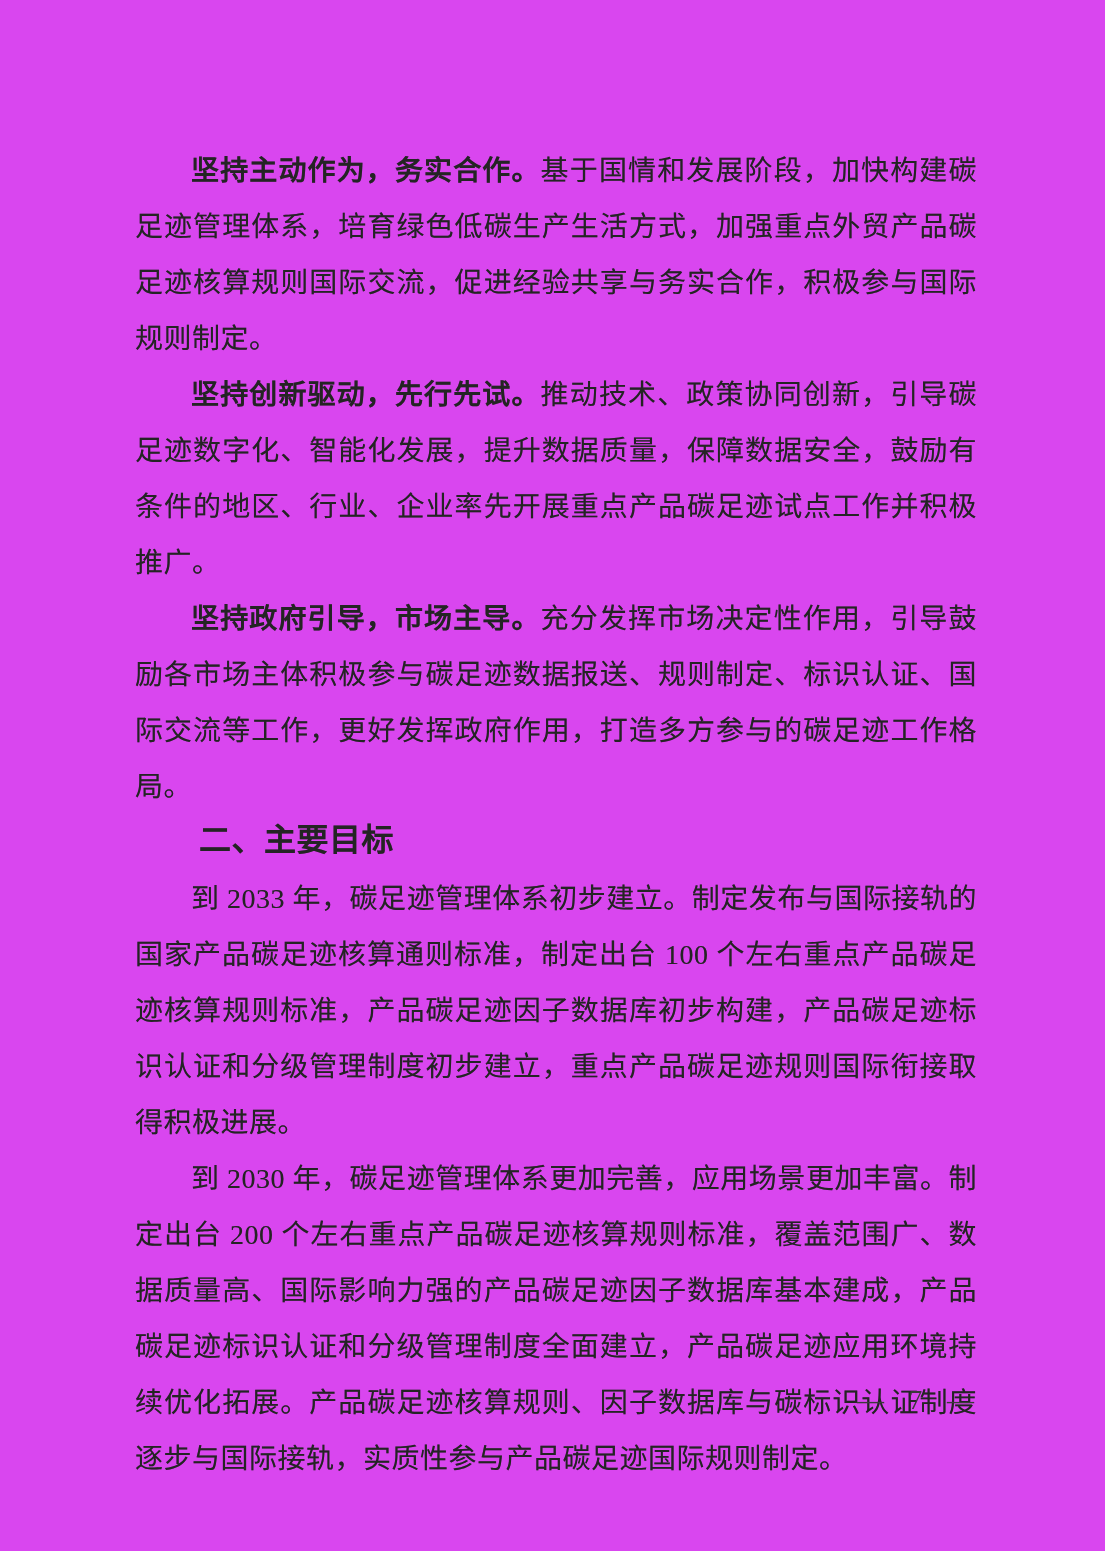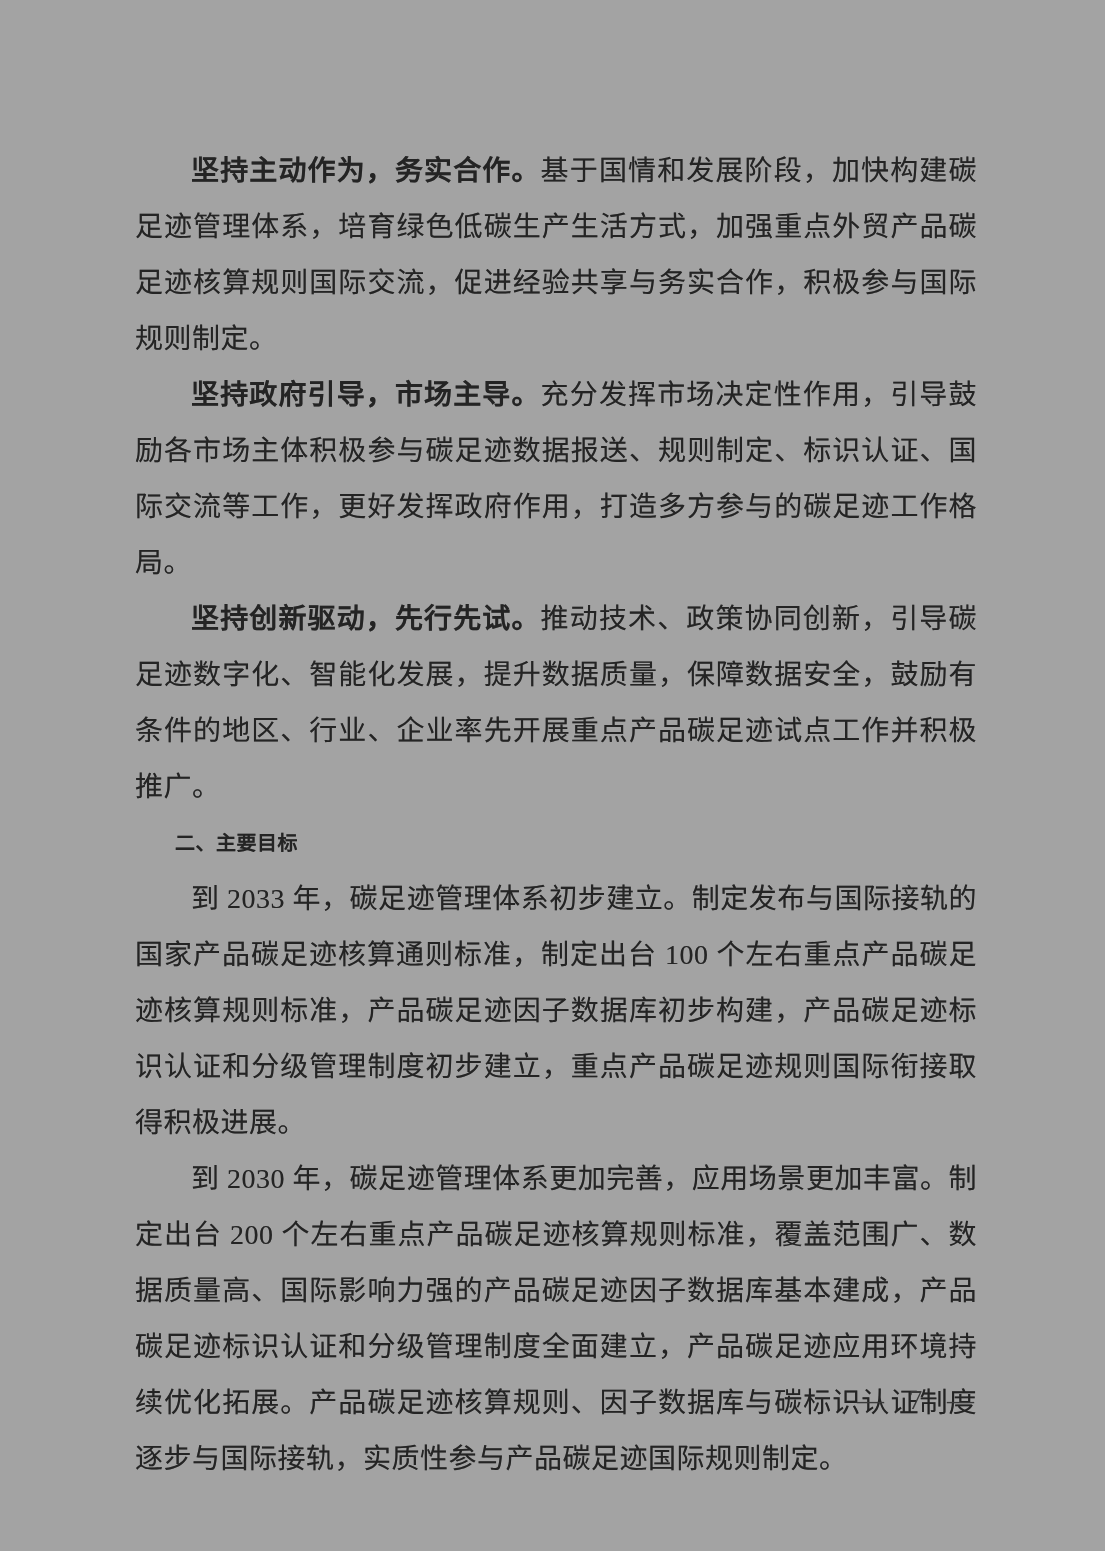--- a/index.html
+++ b/index.html
@@ -4,21 +4,21 @@
 <style>
   html, body {
     margin: 0;
     padding: 0;
     background: #ffffff;
   }
   .page {
     position: relative;
     width: 1105px;
     height: 1551px;
-    background: #a3a3a3;
+    background: #d946ef;
     overflow: hidden;
     font-family: "Liberation Serif", "DejaVu Serif", serif;
     color: #242424;
   }
   .content {
     position: absolute;
     left: 135px;
     top: 143px;
     width: 842px;
     font-size: 28px;
@@ -34,23 +34,23 @@
     text-indent: 2em;
   }
   .bold-lead {
     font-family: "Liberation Sans", "DejaVu Sans", sans-serif;
     font-weight: 700;
   }
   .section-heading {
     margin: 0;
     padding: 0;
     text-indent: 2em;
-    font-size: 20px;
+    font-size: 32px;
     line-height: 56px;
-    font-family: Liberation Sans, sans-serif;
+    font-family: Liberation Mono, monospace;
     font-weight: 700;
   }
   .page-number {
     position: absolute;
     top: 1383px;
     right: 130px;
     font-size: 27px;
     line-height: 34px;
     color: #3a3a3a;
     word-spacing: 16px;
@@ -62,25 +62,25 @@
 <body>
 
 <div class="page">
   <div class="content">
 
     <p>
       <span class="bold-lead">坚持主动作为，务实合作。</span><span>基于国情和发展阶段，加快构建碳足迹管理体系，培育绿色低碳生产生活方式，加强重点外贸产品碳足迹核算规则国际交流，促进经验共享与务实合作，积极参与国际规则制定。</span>
     </p>
 
     <p>
-      <span class="bold-lead">坚持政府引导，市场主导。</span><span>充分发挥市场决定性作用，引导鼓励各市场主体积极参与碳足迹数据报送、规则制定、标识认证、国际交流等工作，更好发挥政府作用，打造多方参与的碳足迹工作格局。</span>
+      <span class="bold-lead">坚持创新驱动，先行先试。</span><span>推动技术、政策协同创新，引导碳足迹数字化、智能化发展，提升数据质量，保障数据安全，鼓励有条件的地区、行业、企业率先开展重点产品碳足迹试点工作并积极推广。</span>
     </p>
 
     <p>
-      <span class="bold-lead">坚持创新驱动，先行先试。</span><span>推动技术、政策协同创新，引导碳足迹数字化、智能化发展，提升数据质量，保障数据安全，鼓励有条件的地区、行业、企业率先开展重点产品碳足迹试点工作并积极推广。</span>
+      <span class="bold-lead">坚持政府引导，市场主导。</span><span>充分发挥市场决定性作用，引导鼓励各市场主体积极参与碳足迹数据报送、规则制定、标识认证、国际交流等工作，更好发挥政府作用，打造多方参与的碳足迹工作格局。</span>
     </p>
 
     <h2 class="section-heading">二、主要目标</h2>
 
     <p>到 2033 年，碳足迹管理体系初步建立。制定发布与国际接轨的国家产品碳足迹核算通则标准，制定出台 100 个左右重点产品碳足迹核算规则标准，产品碳足迹因子数据库初步构建，产品碳足迹标识认证和分级管理制度初步建立，重点产品碳足迹规则国际衔接取得积极进展。</p>
 
     <p>到 2030 年，碳足迹管理体系更加完善，应用场景更加丰富。制定出台 200 个左右重点产品碳足迹核算规则标准，覆盖范围广、数据质量高、国际影响力强的产品碳足迹因子数据库基本建成，产品碳足迹标识认证和分级管理制度全面建立，产品碳足迹应用环境持续优化拓展。产品碳足迹核算规则、因子数据库与碳标识认证制度逐步与国际接轨，实质性参与产品碳足迹国际规则制定。</p>
 
   </div>
 

